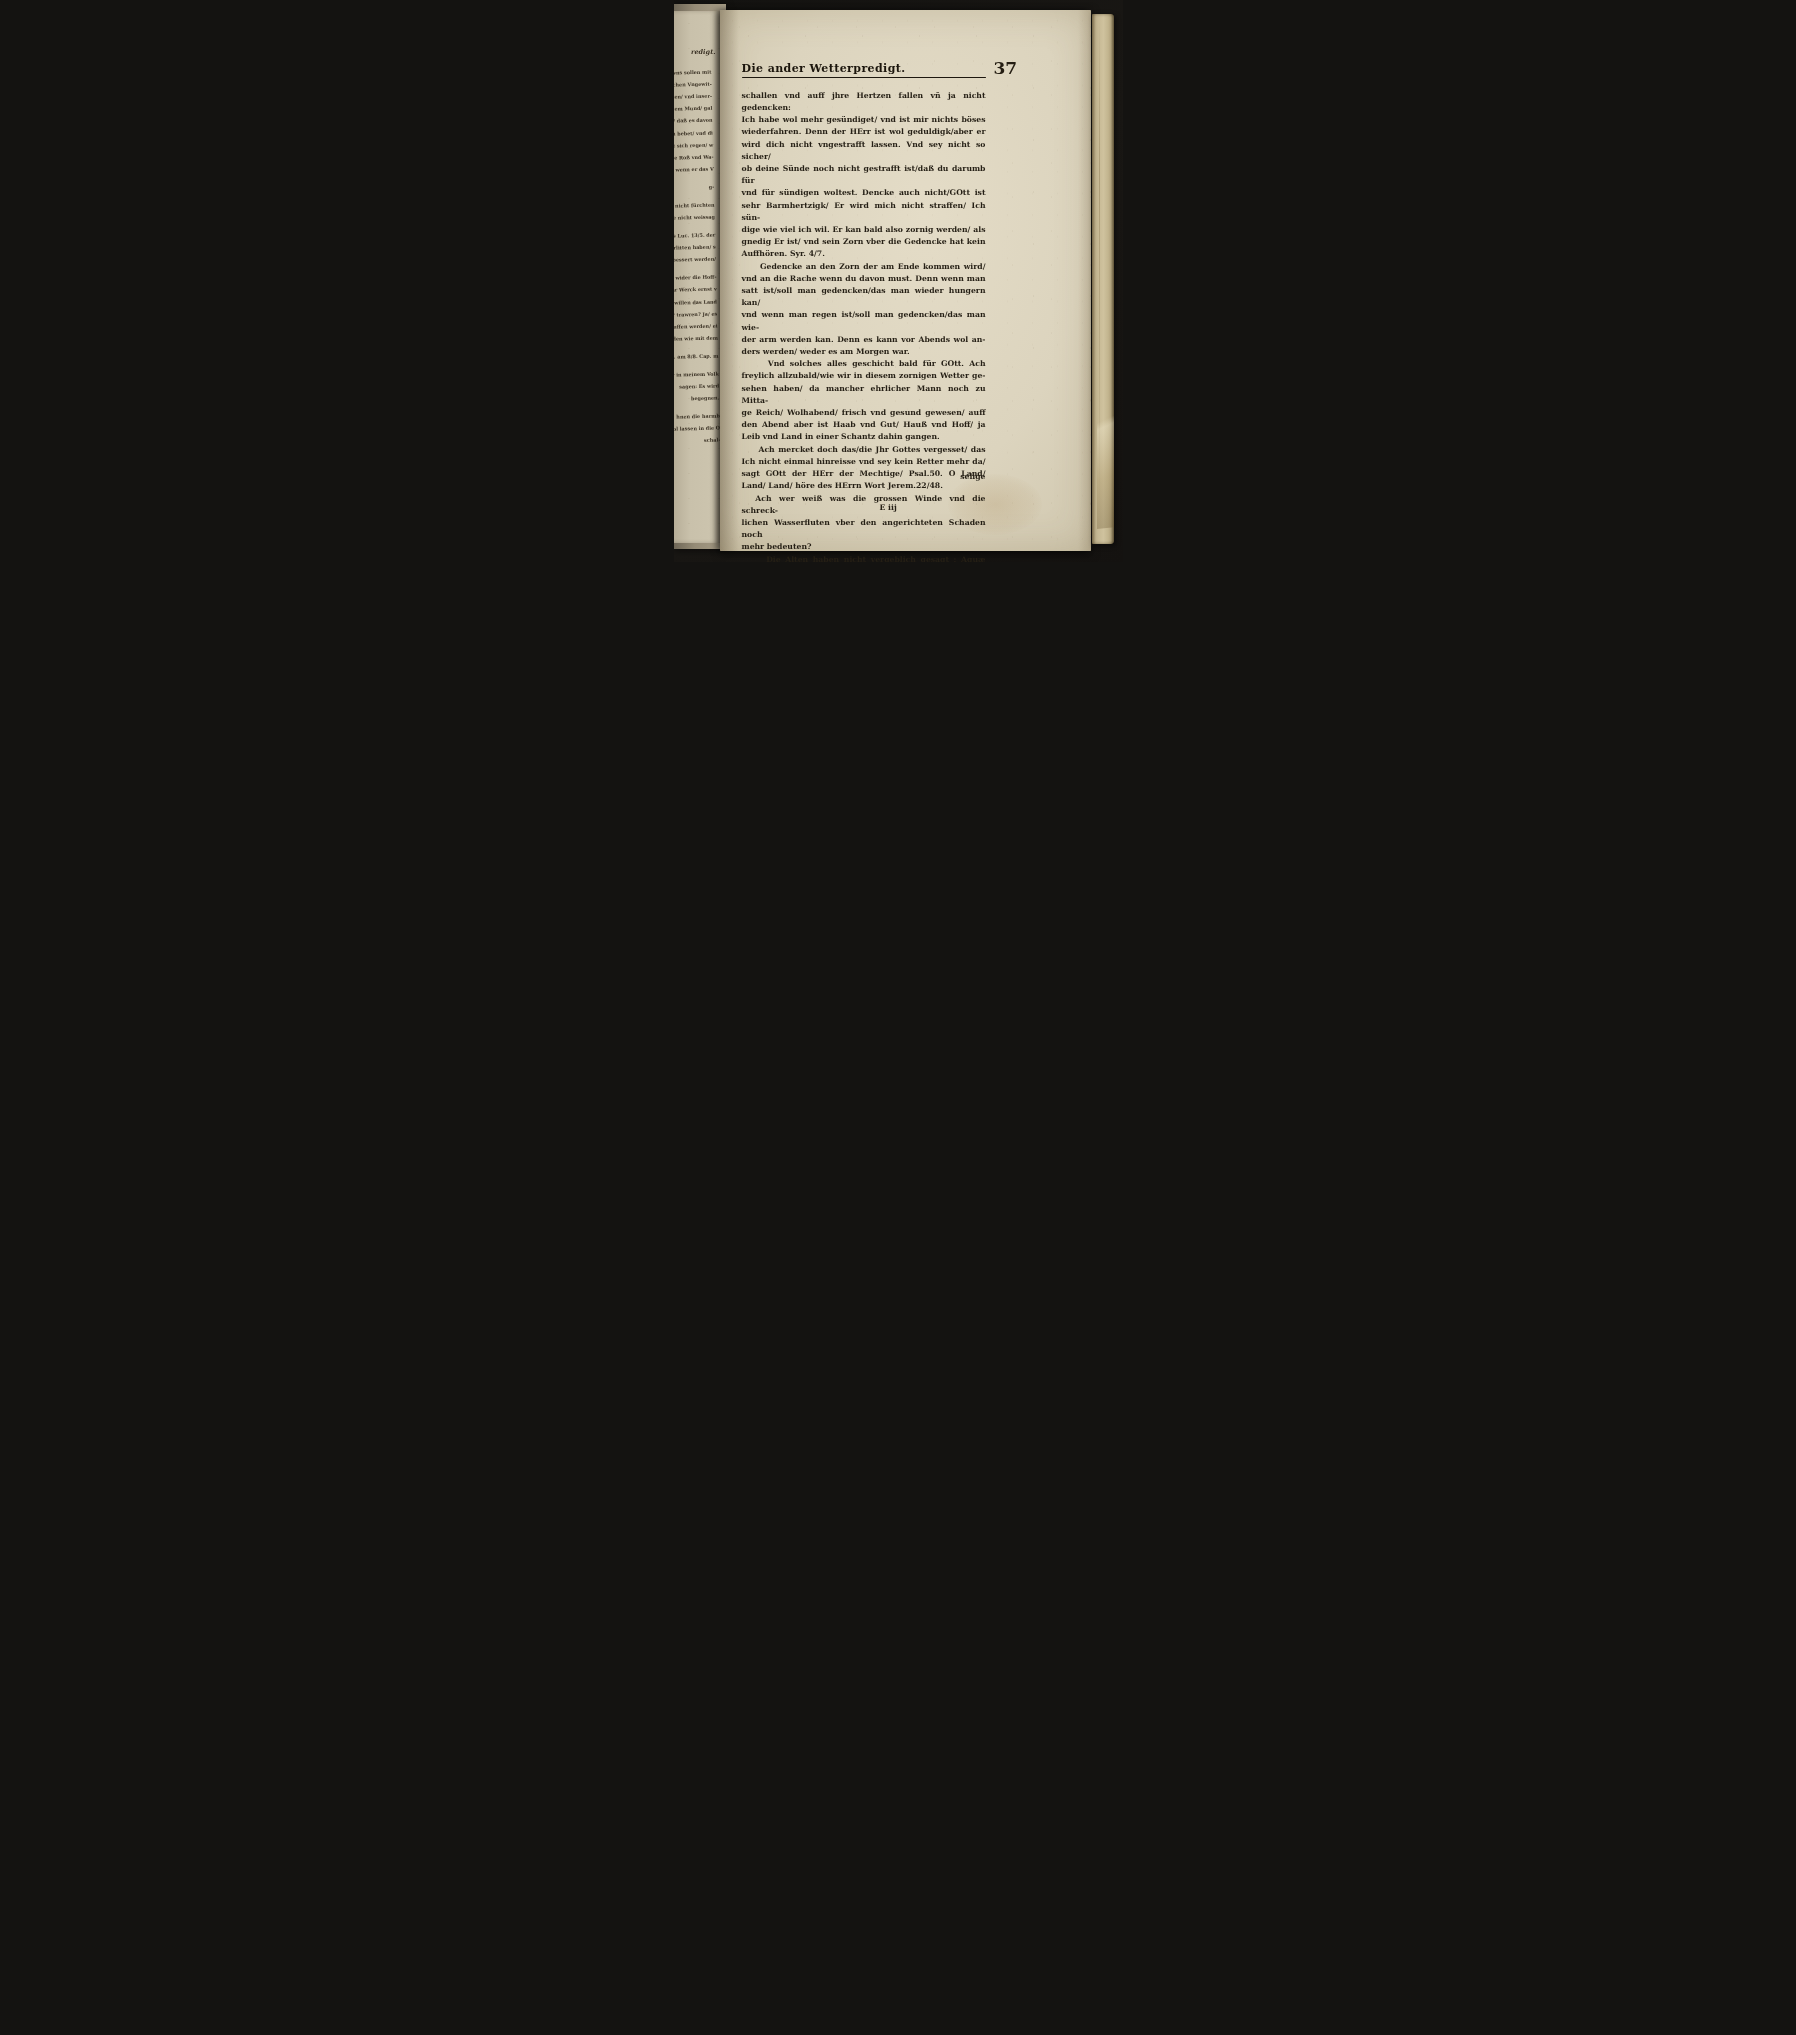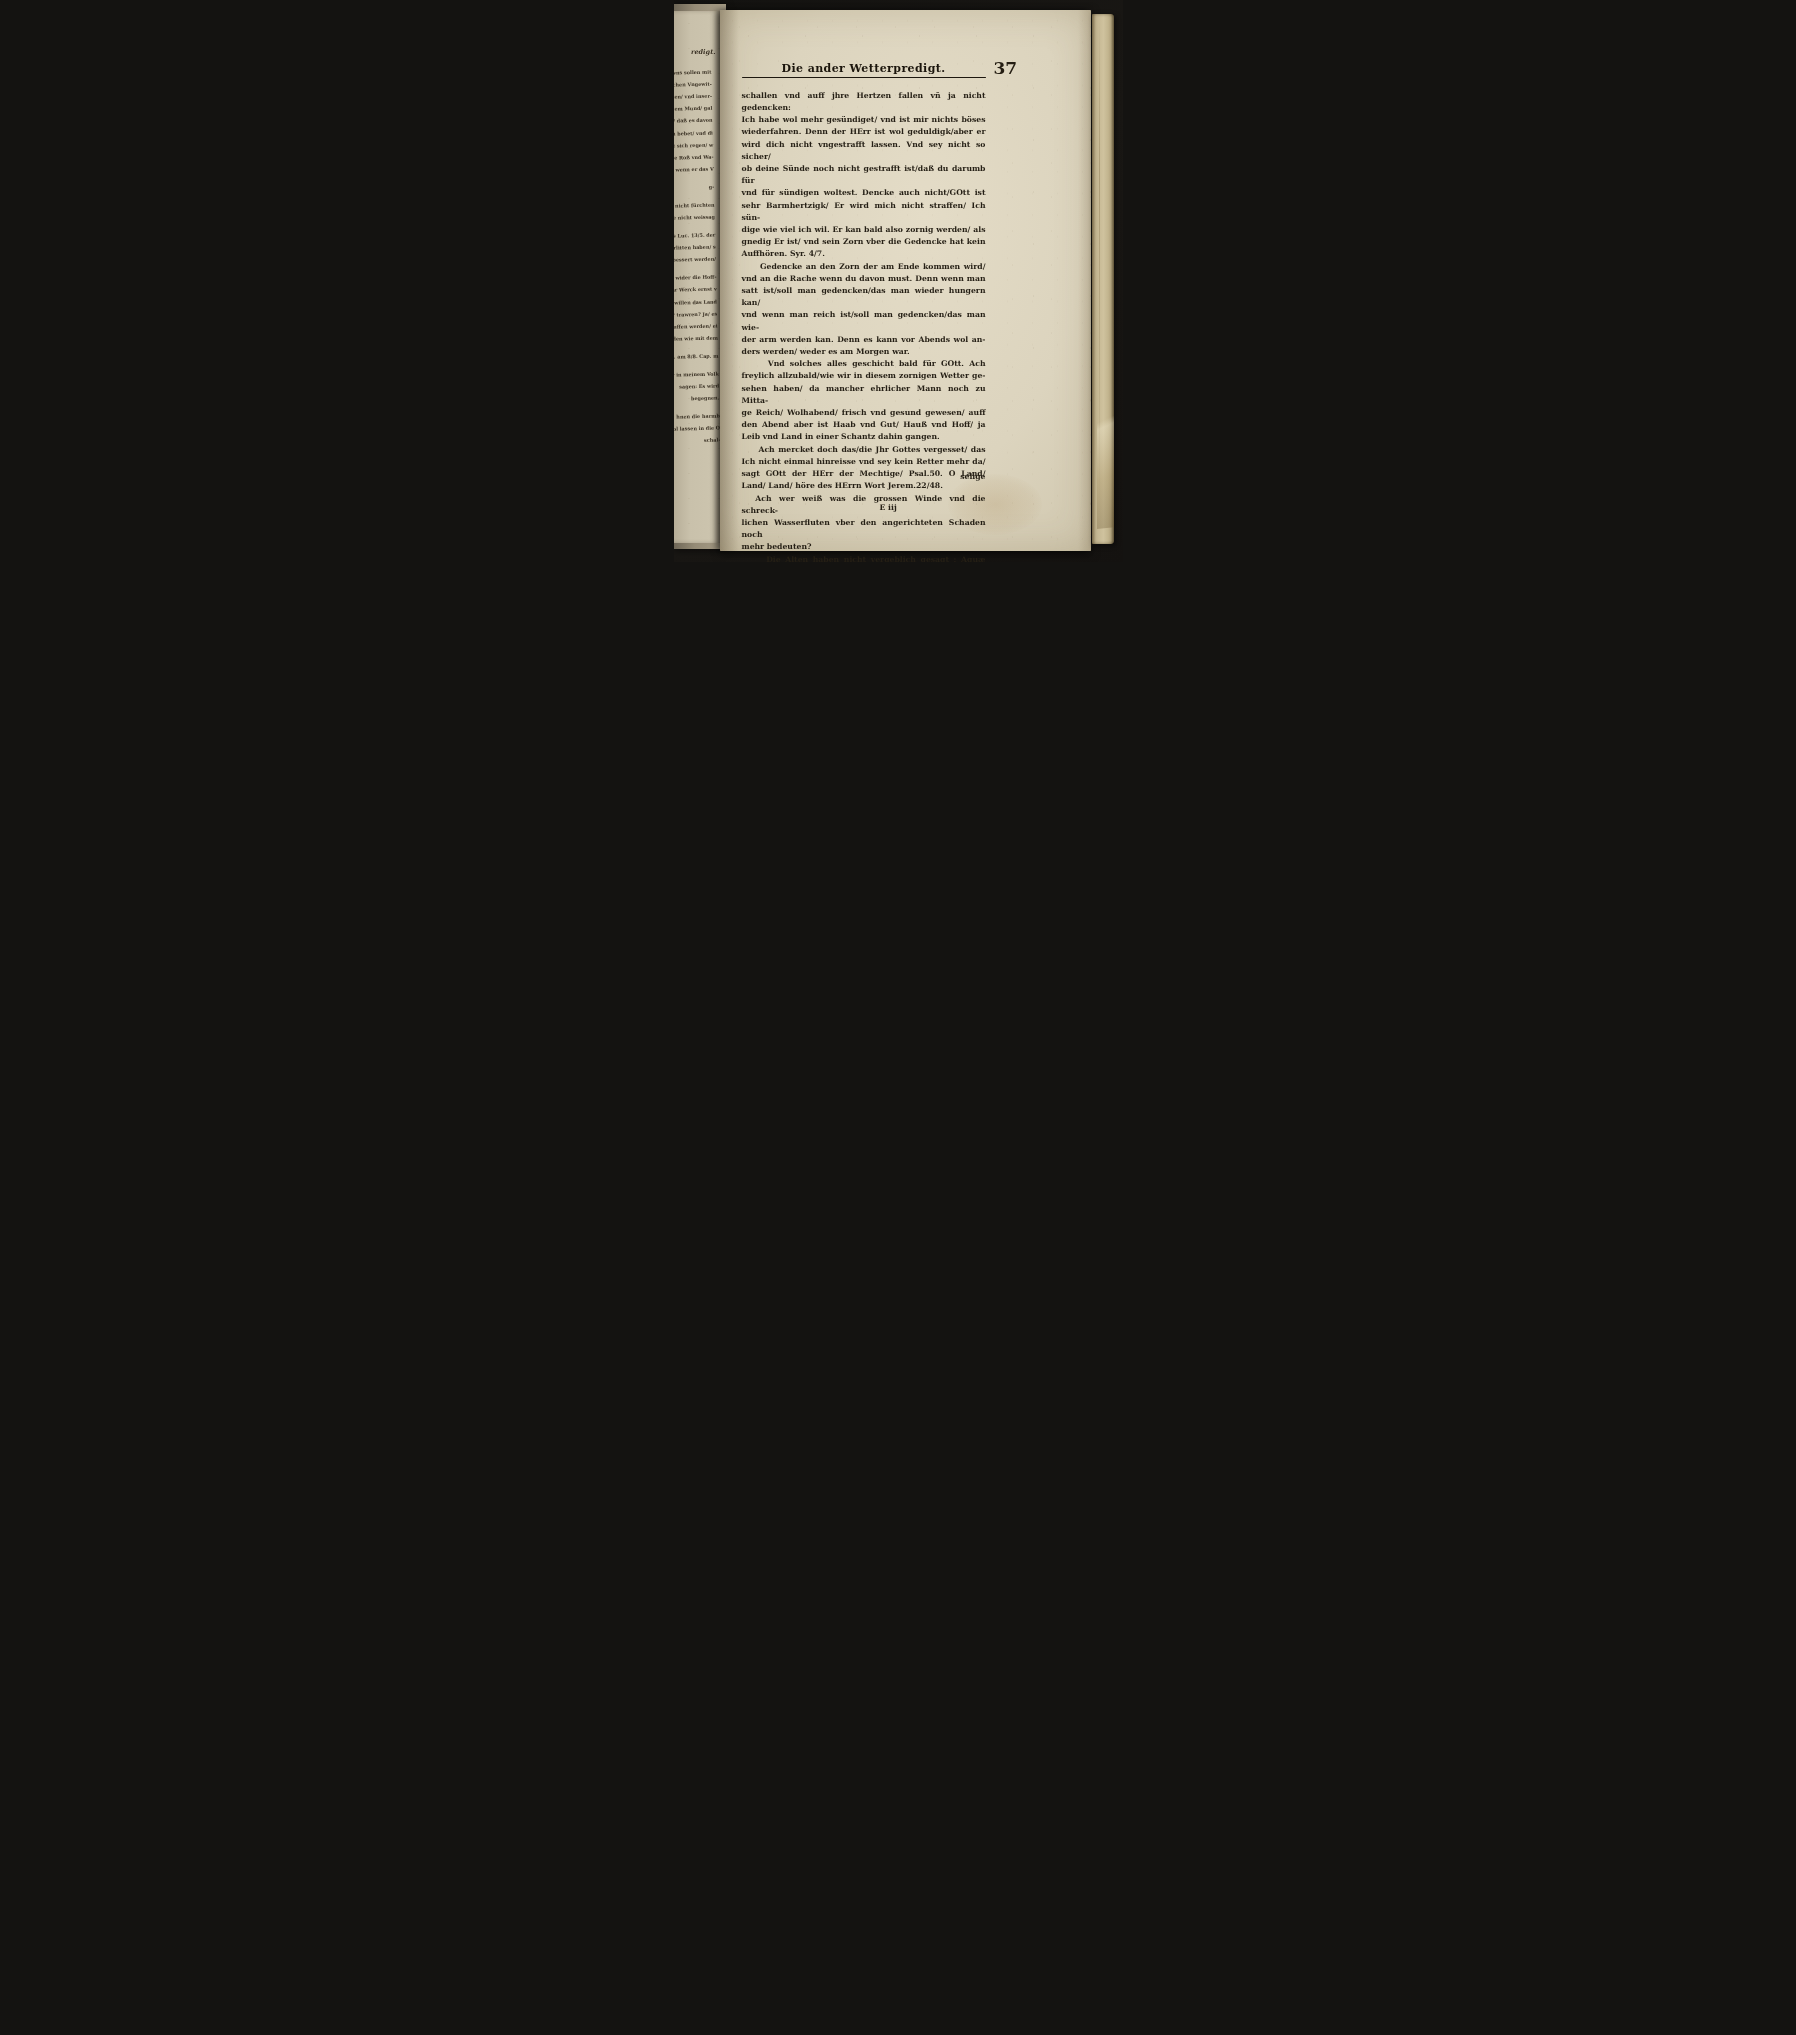--- a/index.html
+++ b/index.html
@@ -66,21 +66,20 @@
     position:absolute;right:0;top:0;bottom:0;width:12.2px;
     background:linear-gradient(270deg,rgba(80,60,30,.16),rgba(80,60,30,0));
   }
   .stain{
     position:absolute;left:228px;top:464px;width:94px;height:61px;
     background:radial-gradient(ellipse at center,rgba(160,125,70,.20) 0%,rgba(160,125,70,.08) 55%,transparent 75%);
     border-radius:50%;
   }
   .header{position:absolute;left:22px;top:52px;width:244px;color:#1b150c;}
   .title{
-    text-align:center;
     font-size:11px;font-weight:bold;letter-spacing:0.4px;
     white-space:nowrap;
   }
   .rule{height:1.2px;background:#1d170e;margin-top:2px;border-radius:0.8px;}
   .pagenum{
     position:absolute;left:252px;top:-4.1px;
     font-size:17px;font-weight:bold;color:#241d12;
   }
   .body{
     position:absolute;left:22px;top:80px;width:244px;
@@ -231,21 +230,21 @@
         <div class="line">wird dich nicht vngestrafft lassen. Vnd sey nicht so sicher/</div>
         <div class="line">ob deine Sünde noch nicht gestrafft ist/daß du darumb für</div>
         <div class="line">vnd für sündigen woltest. Dencke auch nicht/GOtt ist</div>
         <div class="line">sehr Barmhertzigk/ Er wird mich nicht straffen/ Ich sün-</div>
         <div class="line">dige wie viel ich wil. Er kan bald also zornig werden/ als</div>
         <div class="line">gnedig Er ist/ vnd sein Zorn vber die Gedencke hat kein</div>
         <div class="line last">Auffhören. Syr. 4/7.</div>
         <div class="line" style="text-indent: 2.4em;">Gedencke an den Zorn der am Ende kommen wird/</div>
         <div class="line">vnd an die Rache wenn du davon must. Denn wenn man</div>
         <div class="line">satt ist/soll man gedencken/das man wieder hungern kan/</div>
-        <div class="line">vnd wenn man reich ist/soll man gedencken/das man wie-</div>
+        <div class="line">vnd wenn man regen ist/soll man gedencken/das man wie-</div>
         <div class="line">der arm werden kan. Denn es kann vor Abends wol an-</div>
         <div class="line last">ders werden/ weder es am Morgen war.</div>
         <div class="line" style="text-indent: 3.4em;">Vnd solches alles geschicht bald für GOtt. Ach</div>
         <div class="line">freylich allzubald/wie wir in diesem zornigen Wetter ge-</div>
         <div class="line">sehen haben/ da mancher ehrlicher Mann noch zu Mitta-</div>
         <div class="line">ge Reich/ Wolhabend/ frisch vnd gesund gewesen/ auff</div>
         <div class="line">den Abend aber ist Haab vnd Gut/ Hauß vnd Hoff/ ja</div>
         <div class="line last">Leib vnd Land in einer Schantz dahin gangen.</div>
         <div class="line" style="text-indent: 2.2em;">Ach mercket doch das/die Jhr Gottes vergesset/ das</div>
         <div class="line">Ich nicht einmal hinreisse vnd sey kein Retter mehr da/</div>

